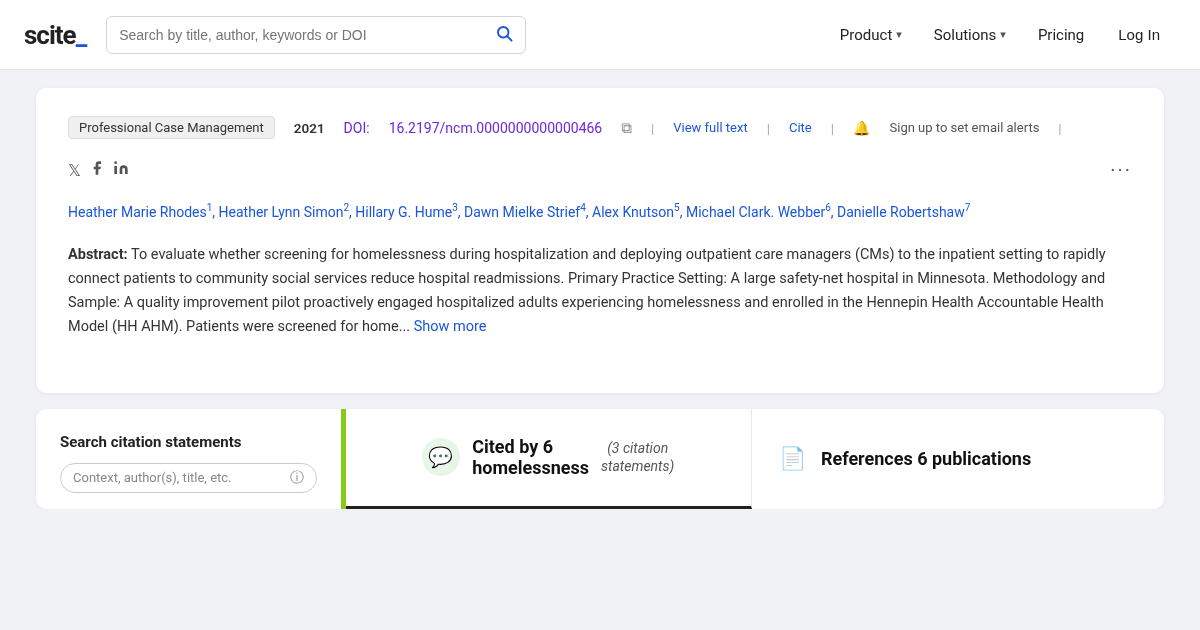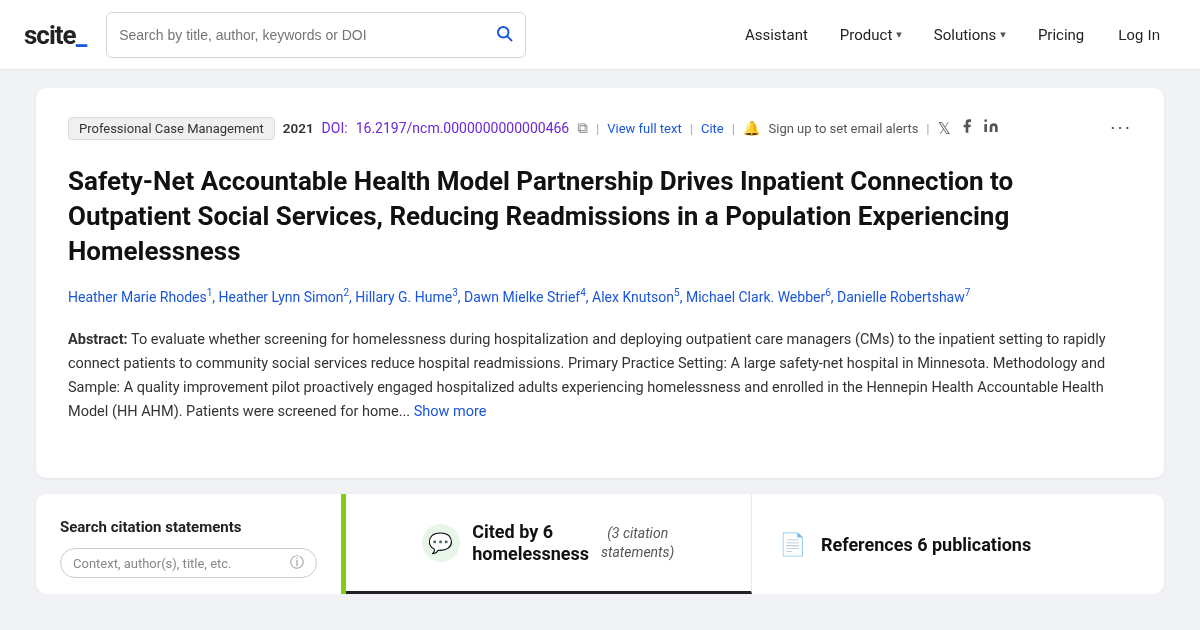--- a/index.html
+++ b/index.html
@@ -24,21 +24,21 @@
     }
     .logo span { color: #222; }
     .search-bar {
       flex: 1;
       max-width: 420px;
       display: flex;
       align-items: center;
       border: 1.5px solid #d0d5dd;
       border-radius: 6px;
       padding: 0 12px;
-      height: 46px;
+      height: 38px;
       gap: 8px;
     }
     .search-bar input {
       border: none;
       outline: none;
       font-size: 14px;
       color: #666;
       width: 100%;
     }
     .search-icon-svg { color: #1a56db; flex-shrink: 0; }
@@ -93,24 +93,24 @@
       border-radius: 10px;
       padding: 28px 32px 32px;
       box-shadow: 0 1px 4px rgba(0,0,0,0.06);
       margin-bottom: 16px;
     }
 
     
     .meta-row {
       display: flex;
       align-items: center;
-      gap: 8px;
+      gap: 19px;
       font-size: 13.5px;
       color: #555;
-      margin-bottom: 24px;
+      margin-bottom: 18px;
       flex-wrap: wrap;
     }
     .journal-badge {
       background: #f0f0f0;
       border: 1px solid #ddd;
       border-radius: 4px;
       padding: 3px 10px;
       font-size: 13px;
       color: #333;
     }
@@ -275,23 +275,20 @@
     <input type="text" placeholder="Search by title, author, keywords or DOI" style="">
     <span class="search-icon-svg">
       <svg width="18" height="18" viewBox="0 0 24 24" fill="none" stroke="#1a56db" stroke-width="2.5" stroke-linecap="round" stroke-linejoin="round">
         <circle cx="11" cy="11" r="7"></circle>
           <line x1="16.5" y1="16.5" x2="22" y2="22"></line>
       </svg>
     </span>
   </div>
 
   <nav class="nav">
-    <div class="nav-item">
-      <span>Assistant</span>
-    </div>
     <div class="nav-item">
       <span>Product</span>
       <span class="nav-chevron">▾</span>
     </div>
     <div class="nav-item">
       <span>Solutions</span>
       <span class="nav-chevron">▾</span>
     </div>
     <div class="nav-item">
       <span>Pricing</span>
@@ -331,21 +328,20 @@
               <path d="M16 8a6 6 0 0 1 6 6v7h-4v-7a2 2 0 0 0-2-2 2 2 0 0 0-2 2v7h-4v-7a6 6 0 0 1 6-6z"></path>
               <rect x="2" y="9" width="4" height="12"></rect>
               <circle cx="4" cy="4" r="2"></circle>
             </svg>
         </span>
       </div>
       <span class="more-btn">···</span>
     </div>
 
     
-    <h1 class="article-title">Safety-Net Accountable Health Model Partnership Drives Inpatient Connection to Outpatient Social Services, Reducing Readmissions in a Population Experiencing Homelessness</h1>
 
     
     <div class="authors">
       <span class="author">Heather Marie Rhodes<sup>1</sup></span><span>, </span>
       <span class="author">Heather Lynn Simon<sup>2</sup></span><span>, </span>
       <span class="author">Hillary G. Hume<sup>3</sup></span><span>, </span>
       <span class="author">Dawn Mielke Strief<sup>4</sup></span><span>, </span>
       <span class="author">Alex Knutson<sup>5</sup></span><span>, </span>
       <span class="author">Michael Clark. Webber<sup>6</sup></span><span>, </span>
       <span class="author">Danielle Robertshaw<sup>7</sup></span>

